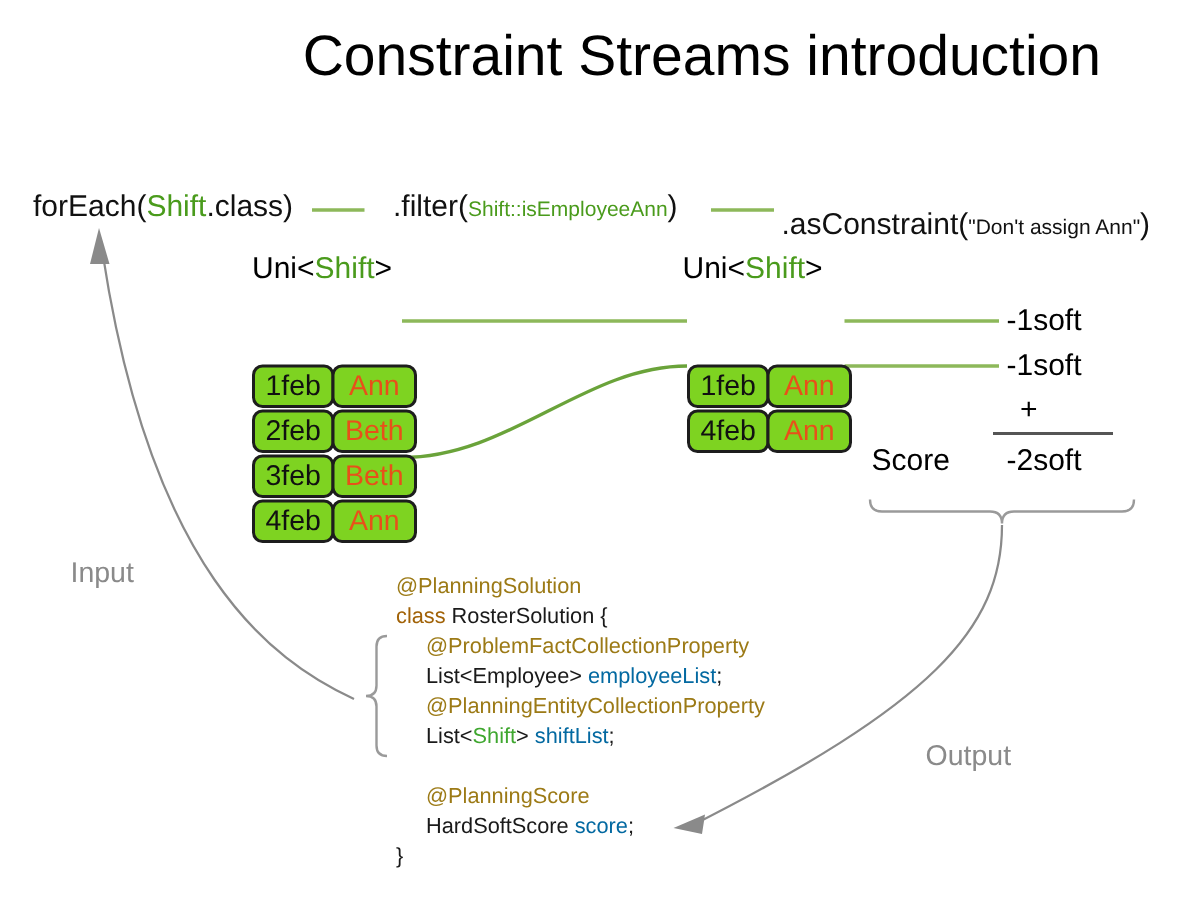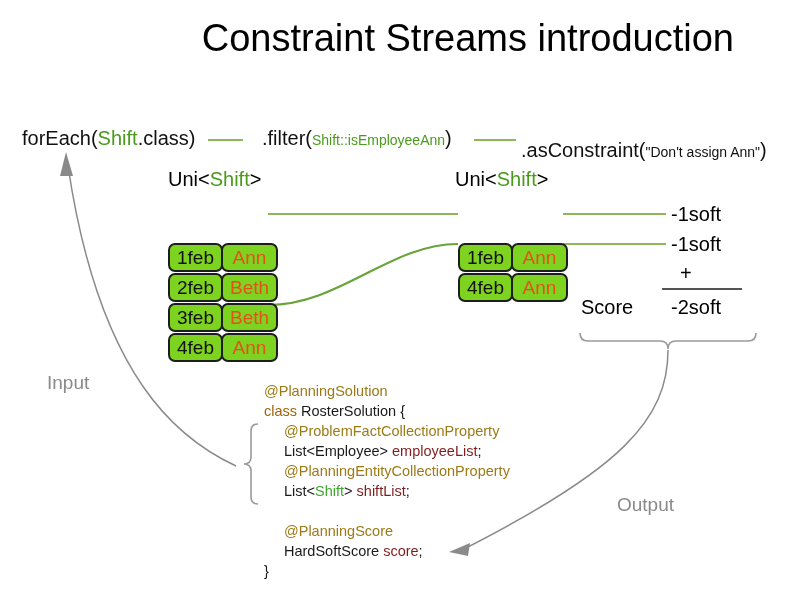--- a/index.html
+++ b/index.html
@@ -115,21 +115,21 @@
   #code {
     position: absolute;
     left: 264px; top: 381px;
     font-size: 14.5px;
     line-height: 20px;
     color: #1a1a1a;
   }
   #code .ln { white-space: pre; }
   .ann   { color: #9c7a16; }
   .kw    { color: #a16207; font-weight: normal; }
-  .fld   { color: #7f1d1d; }
+  .fld   { color: #0369a1; }
   .typ   { color: #1a1a1a; }
   .gshift{ color: #3fa72f; }
   .ind1  { padding-left: 20px; }
 
   svg { position: absolute; left: 0; top: 0; pointer-events: none; }
 </style>
 </head>
 <body>
 
 <div id="stage">

